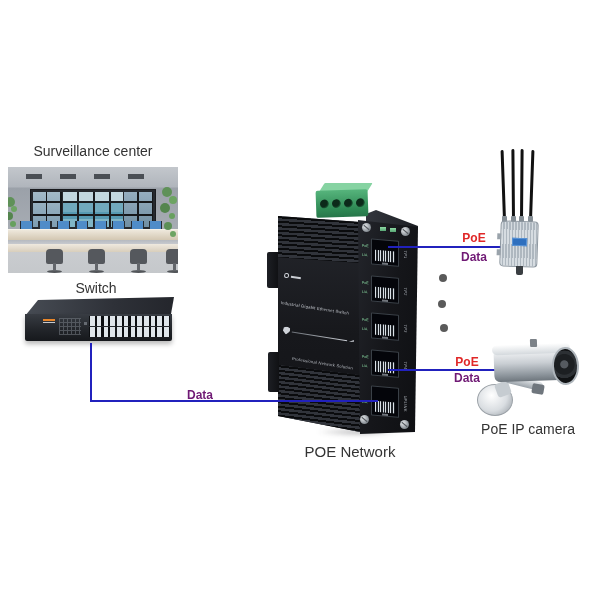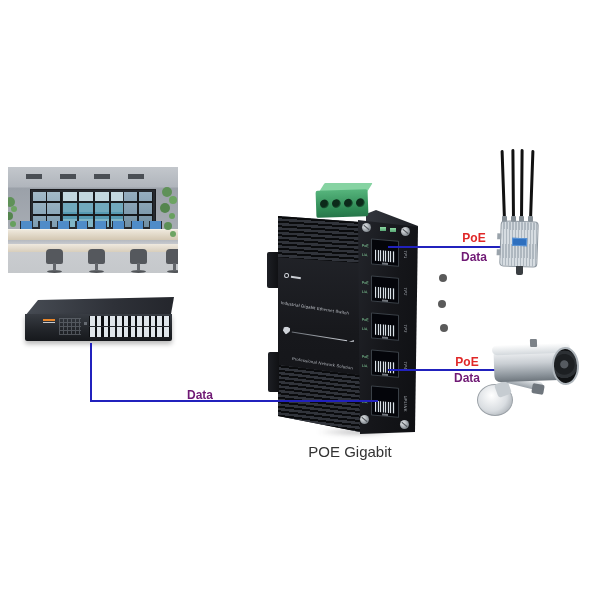--- a/index.html
+++ b/index.html
@@ -137,39 +137,41 @@
   .cam-bezel{position:absolute;left:552px;top:347px;width:27px;height:38px;border-radius:50%;border:2px solid #aeb5bb;
         transform:rotate(-2deg);box-sizing:border-box;
         background:radial-gradient(circle at 45% 45%,#555a60 0 16%,#1c1f22 20% 44%,#2c3034 48% 60%,#101214 62%);}
   .cam-knob{position:absolute;left:530px;top:339px;width:7px;height:8px;background:#7c8288;border-radius:1px;transform:rotate(-2deg);}
 </style>
 </head>
 <body>
 
 <div class="canvas">
 
+  <div class="node-label" style="left:8px;top:143px;width:170px;">Surveillance center</div>
 
   <div class="room">
     <div class="room-lights"></div>
     <div class="video-wall">
       <div class="vw-grid"></div>
       <div class="vw-center"></div>
       <div class="vw-grid right"></div>
     </div>
     <div class="monitors"></div>
     <div class="desk1"></div>
     <div class="desk2"></div>
     <div class="chair" style="left:38px;"></div>
     <div class="chair" style="left:80px;"></div>
     <div class="chair" style="left:122px;"></div>
     <div class="chair" style="left:158px;"></div>
     <div class="plant" style="right:6px;top:20px;"></div>
     <div class="plant small" style="left:-3px;top:30px;"></div>
   </div>
 
+  <div class="node-label" style="left:26px;top:280px;width:140px;">Switch</div>
 
   <div class="rack">
     <div class="rack-top"></div>
     <div class="rack-front">
       <div class="rack-brand"></div>
       <div class="rack-leds"></div>
       <div class="rack-btn"></div>
       <div class="rack-ports">
         <div class="rack-row"></div>
         <div class="rack-row"></div>
@@ -266,21 +268,21 @@
         <span>L/A</span>
       </div>
       <div class="jack" style="height:30px;">
         <span class="jack-pins"></span>
         <span class="jack-latch"></span>
       </div>
       <div class="port-name">UPLINK</div>
     </div>
   </div>
 
-  <div class="node-label" style="left:280px;top:443px;width:140px;font-size:15px;">POE Gigabit</div>
+  <div class="node-label" style="left:280px;top:443px;width:140px;font-size:15px;">POE Network</div>
 
   <div class="blue-line" style="left:90px;top:343px;width:2px;height:59px;"></div>
   <div class="blue-line" style="left:90px;top:400px;width:288px;height:2px;"></div>
   <div class="wire-label" style="left:172px;top:388px;">Data</div>
 
   <div class="blue-line" style="left:388px;top:246px;width:114px;height:2px;"></div>
   <div class="wire-label poe" style="left:449px;top:231px;width:50px;">PoE</div>
   <div class="wire-label" style="left:449px;top:250px;width:50px;">Data</div>
 
   <div class="blue-line" style="left:388px;top:369px;width:107px;height:2px;"></div>
@@ -307,14 +309,15 @@
   <div class="dot" style="left:440px;top:324px;"></div>
 
   <div class="cam-base"></div>
   <div class="cam-stem"></div>
   <div class="cam-arm"></div>
   <div class="cam-joint"></div>
   <div class="cam-tube"></div>
   <div class="cam-hood"></div>
   <div class="cam-knob"></div>
   <div class="cam-bezel"></div>
+  <div class="node-label" style="left:458px;top:421px;width:140px;">PoE IP camera</div>
 
 </div>
 
 </body></html>

